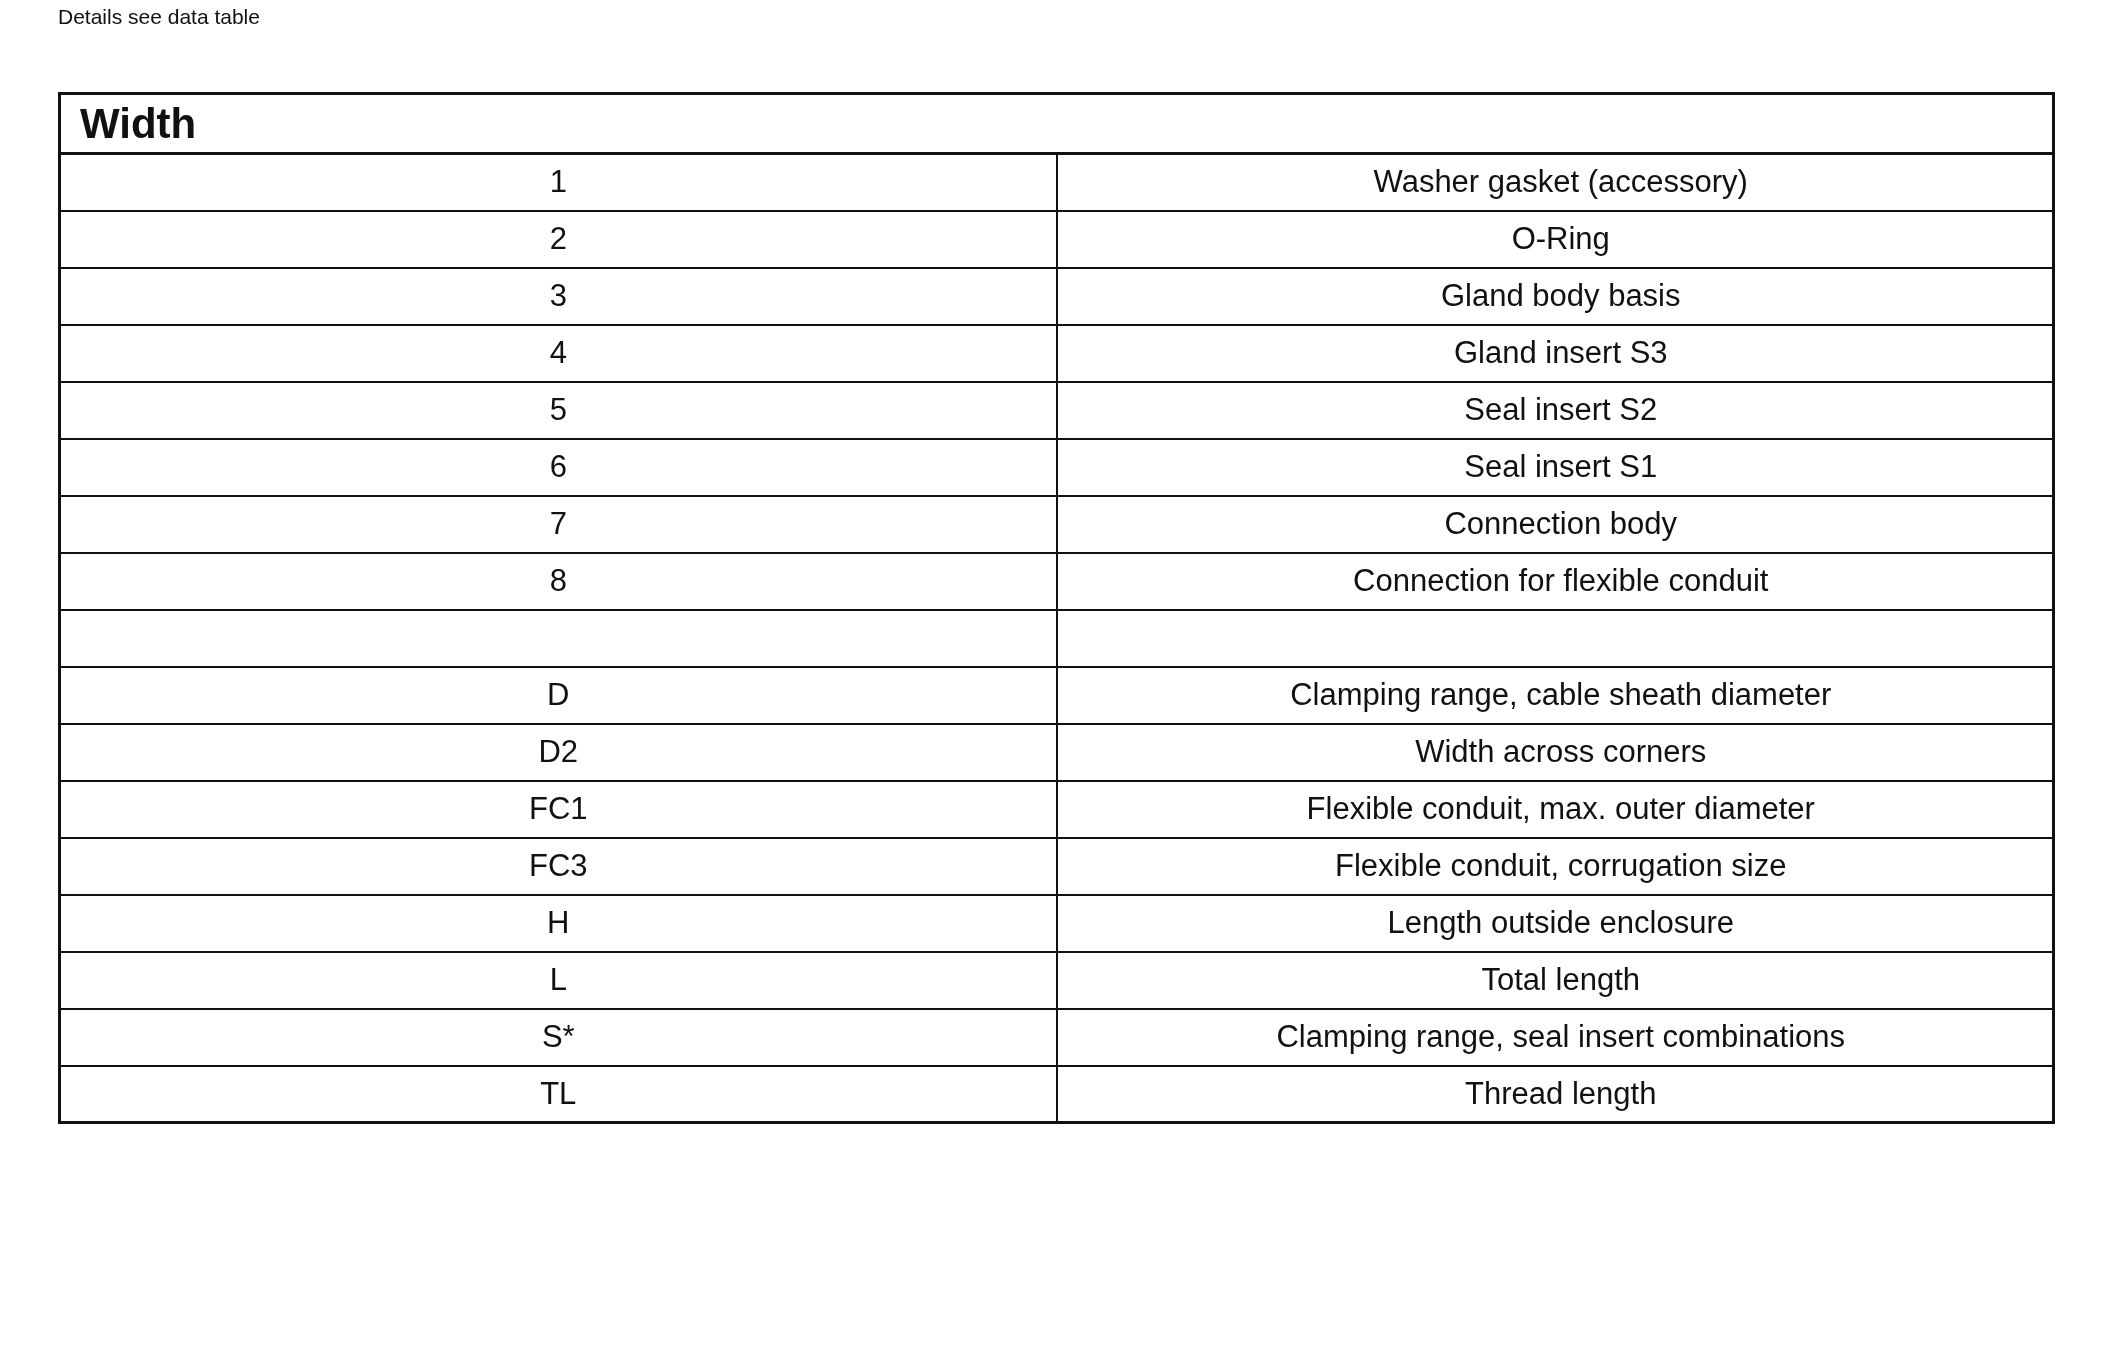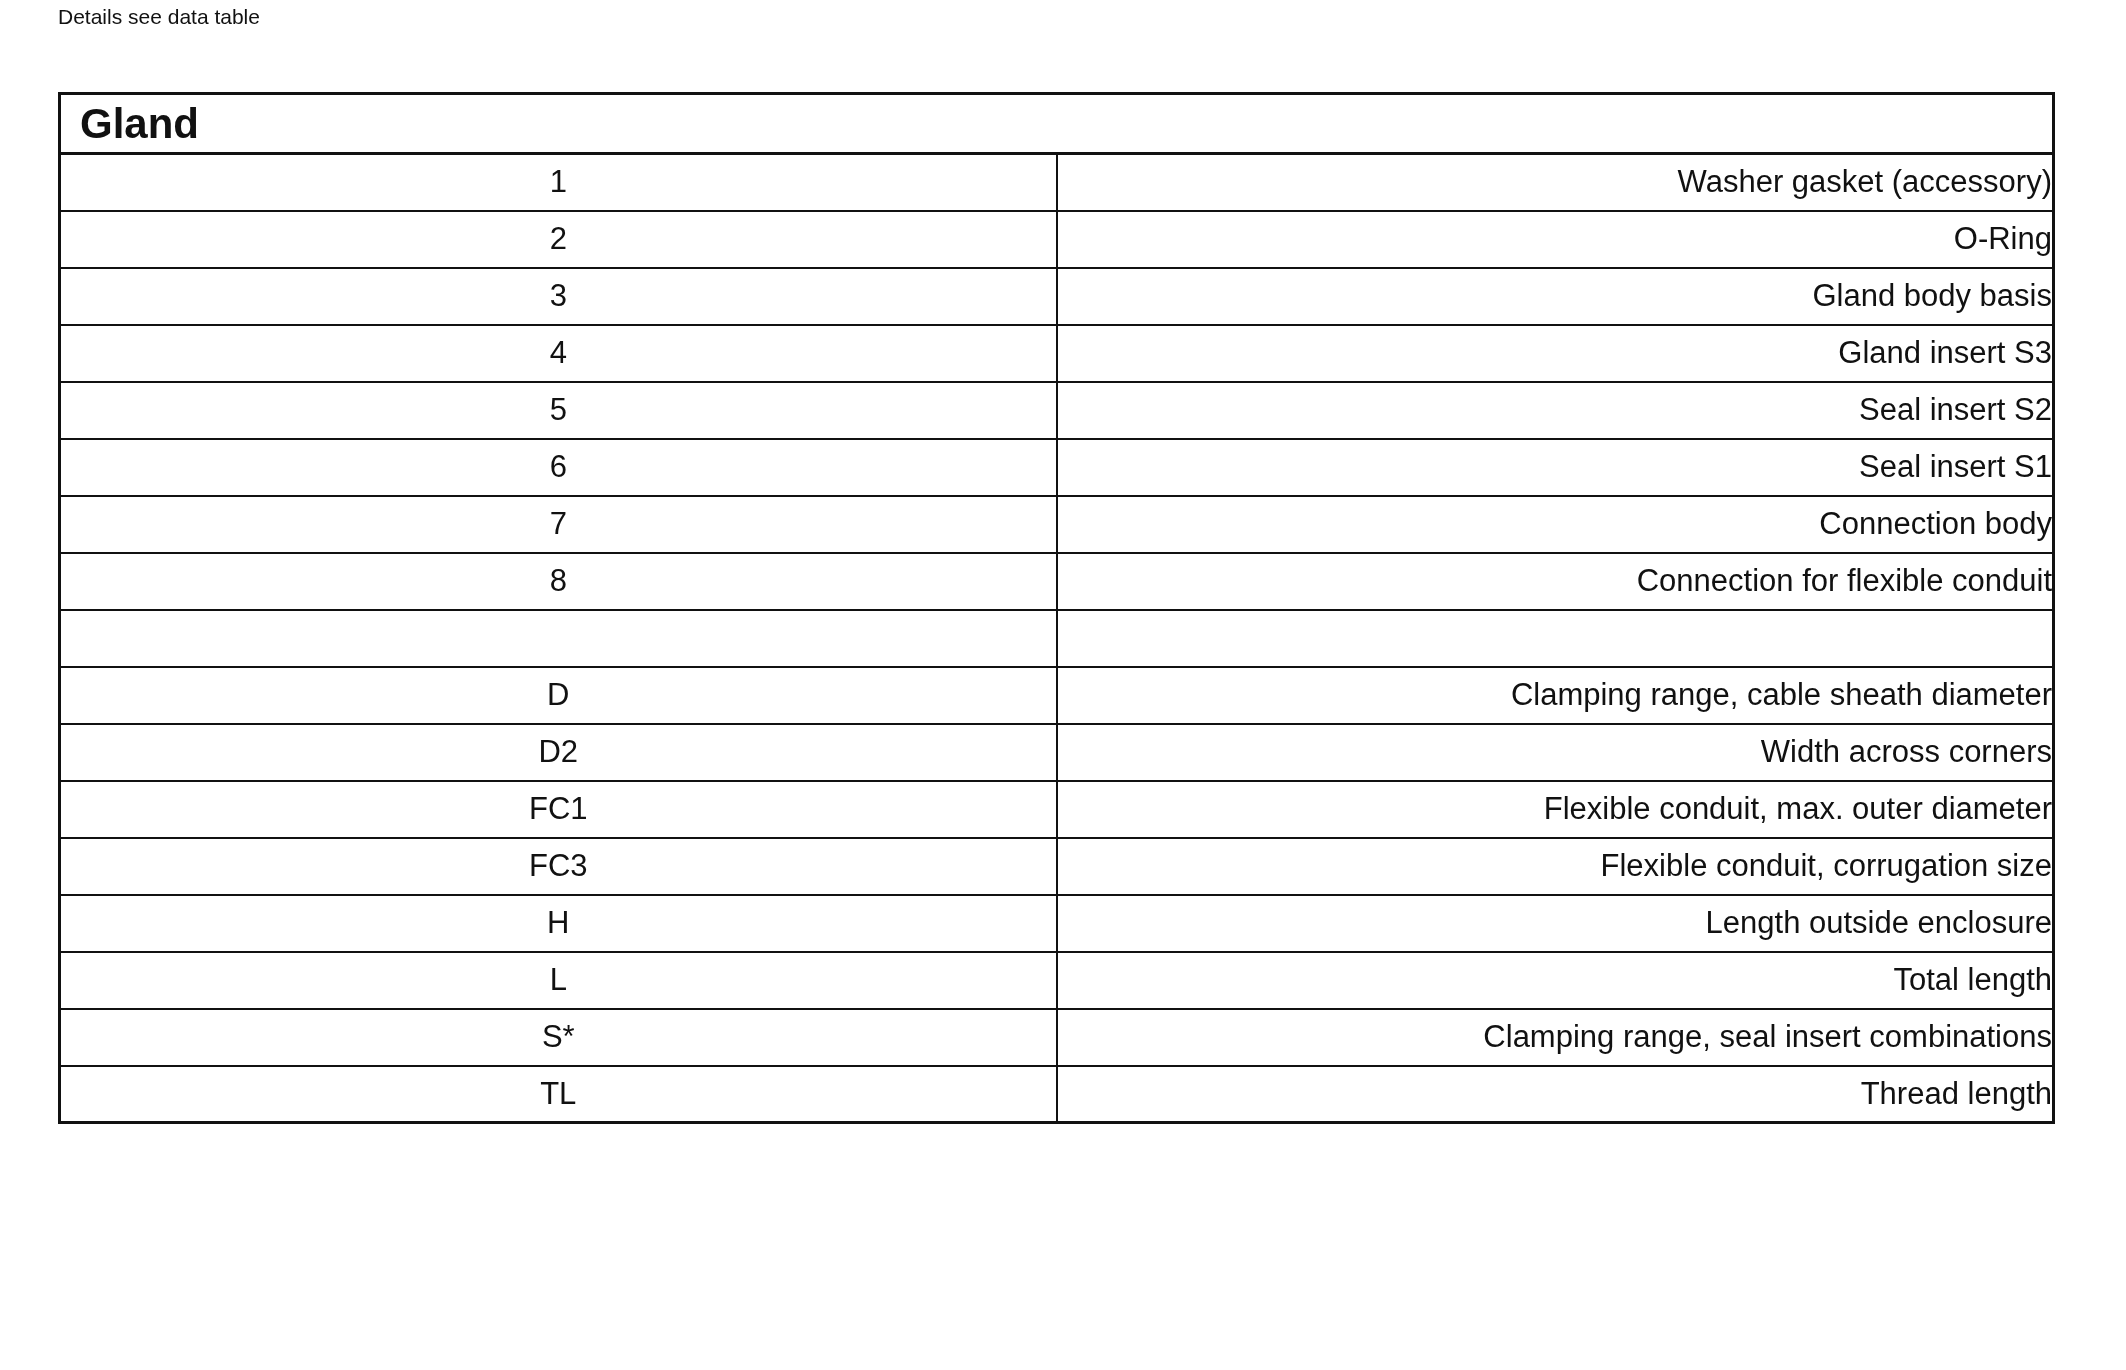--- a/index.html
+++ b/index.html
@@ -51,33 +51,33 @@
     font-size: 31px;
     color: #111111;
     overflow: hidden;
     white-space: nowrap;
   }
   .legend td.code {
     width: 297px;
     text-align: center;
   }
   .legend td.desc {
-    text-align: right;
+    text-align: center;
     padding-left: 12px;
   }
 </style>
 </head>
 <body>
 
 <div class="note">Details see data table</div>
 
 <table class="legend">
   <thead>
     <tr>
-      <th class="title-cell" colspan="2">Gland</th>
+      <th class="title-cell" colspan="2">Width</th>
     </tr>
   </thead>
   <tbody id="legend-body">
       <tr>
         <td class="code">1</td>
         <td class="desc">Washer gasket (accessory)</td>
       </tr>
       <tr>
         <td class="code">2</td>
         <td class="desc">O-Ring</td>

